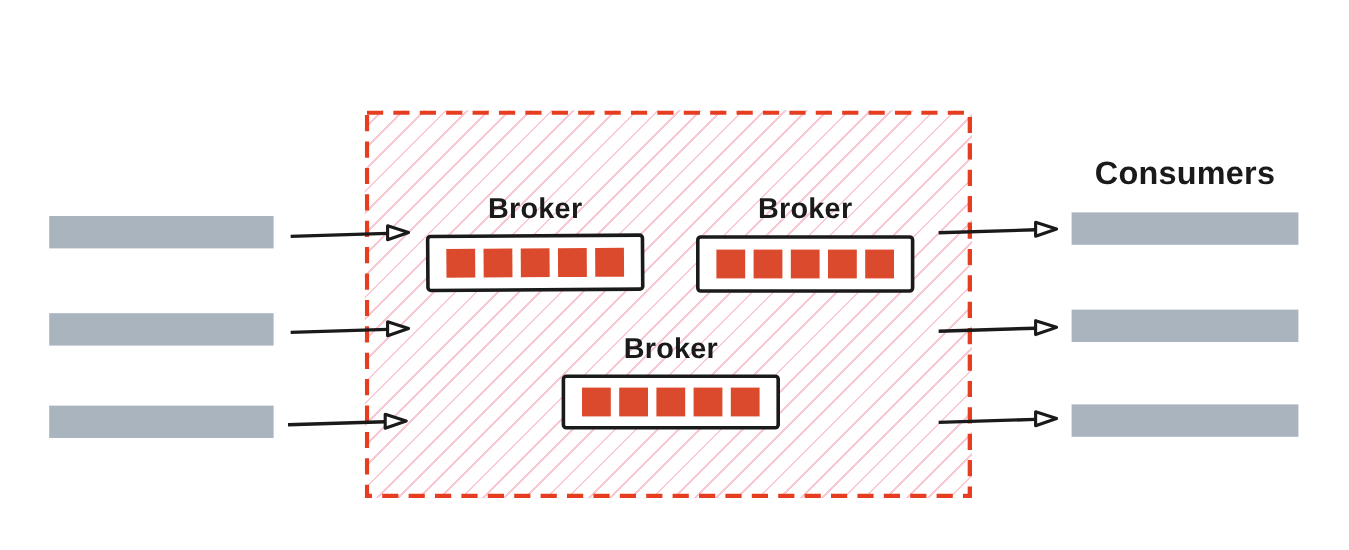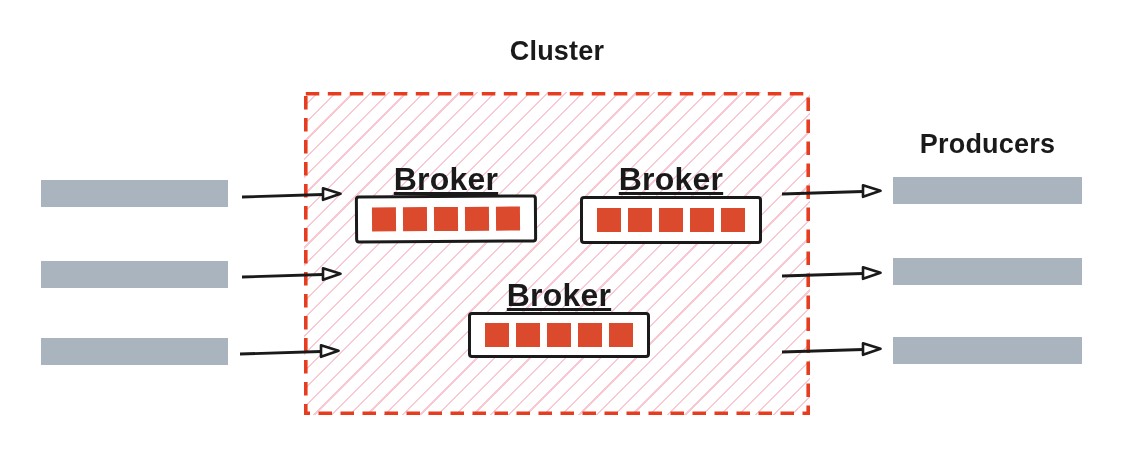--- a/index.html
+++ b/index.html
@@ -45,21 +45,21 @@
     width: 506px; height: 323px;
     background-image: repeating-linear-gradient(
       -45deg,
       #f8c9d3 0px, #f8c9d3 1.6px,
       transparent 1.6px, transparent 12.5px
     );
     z-index: 1;
   }
   .cluster-border { position: absolute; inset: 0; width: 100%; height: 100%; }
 
-  .broker-label { font-size: 32px; z-index: 4; text-decoration: underline; }
+  .broker-label { font-size: 24px; z-index: 4; }
   .b-label-1 { left: 355px; width: 182px; top: 162px; }
   .b-label-2 { left: 580px; width: 182px; top: 162px; }
   .b-label-3 { left: 468px; width: 182px; top: 278px; }
 
   .broker-box {
     position: absolute;
     box-sizing: border-box;
     width: 182px; height: 48px;
     background: #ffffff;
     border: 3px solid #1a1a1a;
@@ -86,22 +86,21 @@
   .pa-3 { left: 240px; top: 342px; }
   .ca-1 { left: 782px; top: 182px; }
   .ca-2 { left: 782px; top: 264px; }
   .ca-3 { left: 782px; top: 340px; }
 </style>
 </head>
 <body>
 
 <div class="canvas">
 
-  <div class="label section-label cluster-title">Cluster</div>
-  <div class="label section-label consumers-label">Producers</div>
+  <div class="label section-label consumers-label">Consumers</div>
 
   <div class="bar p-bar-1"></div>
   <div class="bar p-bar-2"></div>
   <div class="bar p-bar-3"></div>
 
   <div class="bar c-bar-1"></div>
   <div class="bar c-bar-2"></div>
   <div class="bar c-bar-3"></div>
 
   <div class="cluster-box">

